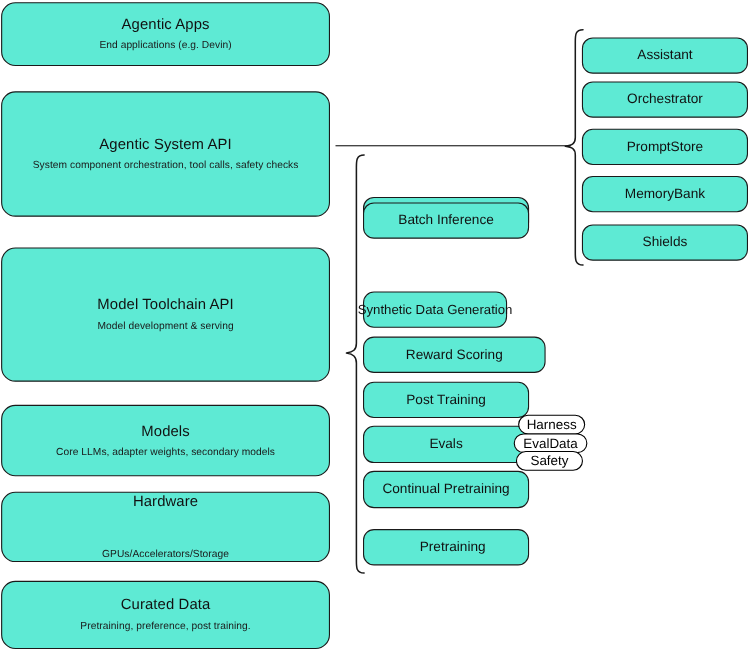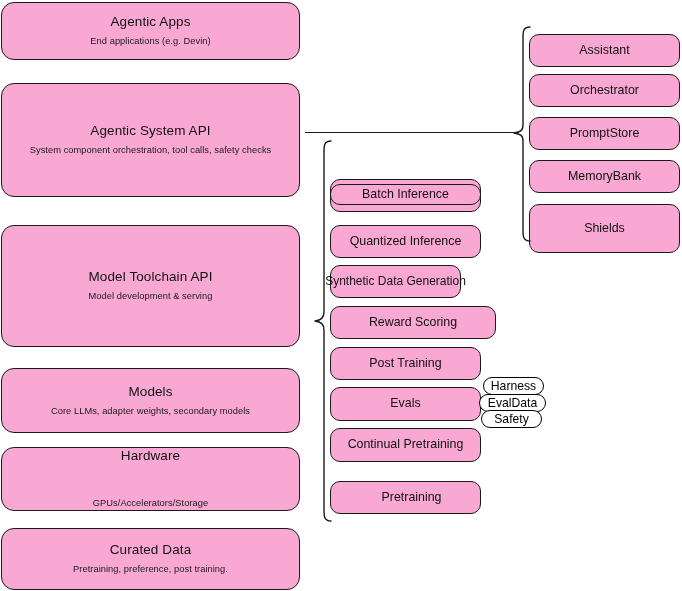--- a/index.html
+++ b/index.html
@@ -20,21 +20,21 @@
     background: #ffffff;
     overflow: hidden;
   }
 
   
   .box {
     position: absolute;
     box-sizing: border-box;
     border: 1.3px solid #1a1a1a;
     border-radius: 12px;
-    background: #f9a8d4;
+    background: #5eead4;
     display: flex;
     flex-direction: column;
     align-items: center;
     justify-content: center;
     text-align: center;
     line-height: 1.25;
   }
 
   
   .layer-box {
@@ -67,21 +67,20 @@
   .pill {
     position: absolute;
     box-sizing: border-box;
     border: 1.6px solid #000000;
     border-radius: 999px;
     background: #ffffff;
     display: flex;
     align-items: center;
     justify-content: center;
     z-index: 6;
-    margin-left: 12px;
   }
   .pill-label {
     font-size: 12.2px;
     color: #000000;
     white-space: nowrap;
   }
 
   
   .connector {
     position: absolute;
@@ -145,27 +144,24 @@
   </svg>
 
   <svg class="brace" style="left:512px;top:26px;" width="20" height="216" viewBox="0 0 20 216">
     <path d="M18,1 C11,1 11,6 11,12 L11,99 C11,105 8,106 2,107 C8,108 11,109 11,115 L11,204 C11,210 11,215 18,215"></path>
   </svg>
 
   <div class="box item-box" style="left:330px;top:143px;width:151px;height:33px;margin-top:36px;">
     <div class="item-label">Realtime Inference</div>
   </div>
 
-  <div class="box item-box" style="left:330px;top:184px;width:151px;height:21px;">
+  <div class="box item-box" style="left:330px;top:184px;width:151px;height:33px;">
     <div class="item-label">Batch Inference</div>
   </div>
 
-  <div class="box item-box" style="left:330px;top:225px;width:151px;height:33px;">
-    <div class="item-label">Quantized Inference</div>
-  </div>
 
   <div class="box item-box" style="left:330px;top:265px;width:131px;height:33px;">
     <div class="item-label" style="font-size:12px;">Synthetic Data Generation</div>
   </div>
 
   <div class="box item-box" style="left:330px;top:306px;width:166px;height:33px;">
     <div class="item-label">Reward Scoring</div>
   </div>
 
   <div class="box item-box" style="left:330px;top:347px;width:151px;height:33px;">
@@ -205,17 +201,17 @@
   </div>
 
   <div class="box item-box" style="left:529px;top:117px;width:151px;height:33px;">
     <div class="item-label">PromptStore</div>
   </div>
 
   <div class="box item-box" style="left:529px;top:160px;width:151px;height:33px;">
     <div class="item-label">MemoryBank</div>
   </div>
 
-  <div class="box item-box" style="left:529px;top:204px;width:151px;height:49px;">
+  <div class="box item-box" style="left:529px;top:204px;width:151px;height:33px;">
     <div class="item-label">Shields</div>
   </div>
 
 </div>
 
 </body></html>

